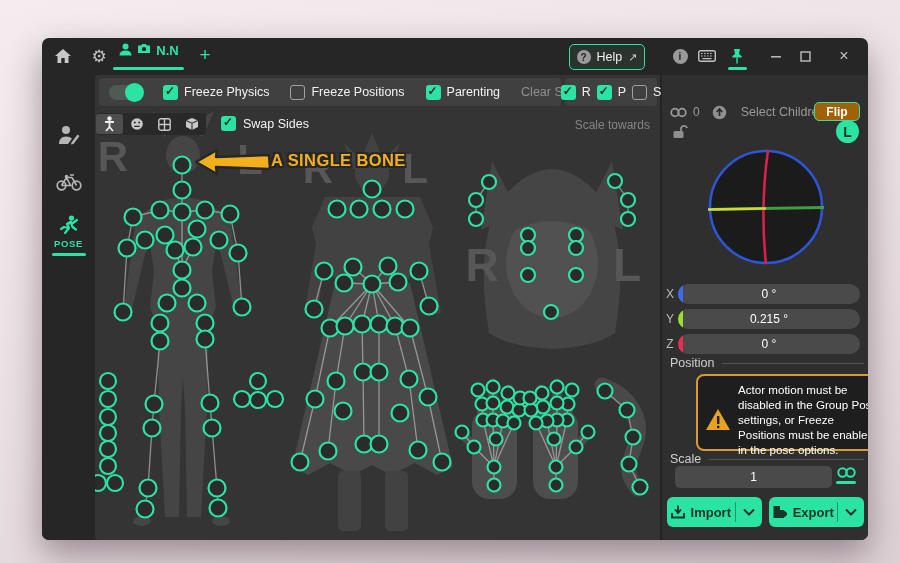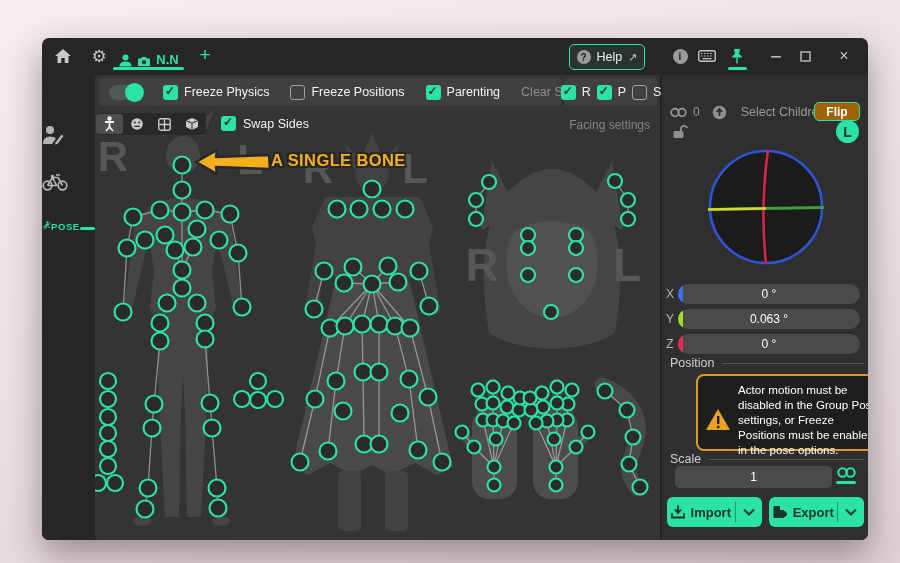--- a/index.html
+++ b/index.html
@@ -11,34 +11,34 @@
   }
   .window {
     position:absolute; left:42px; top:38px; width:826px; height:502px;
     background:#262626; border-radius:7px; box-shadow:0 14px 34px rgba(60,40,50,.45);
     overflow:hidden;
   }
   
   .titlebar { position:absolute; left:0; top:0; width:826px; height:37px; }
   .tb-icon { position:absolute; top:7px; width:22px; height:22px; display:flex; align-items:center; justify-content:center; color:#c2c2c2; }
   .home { left:10px; } .gear { left:46px; font-size:17px; }
-  .tab { position:absolute; left:71px; top:5px; width:72px; height:24px; display:flex; align-items:flex-end; gap:5px; justify-content:center; }
+  .tab { position:absolute; left:71px; top:5px; width:72px; height:24px; display:flex; align-items:flex-start; gap:5px; justify-content:center; }
   .tab-underline { position:absolute; left:71px; top:29px; width:71px; height:3px; background:var(--c-accent); border-radius:2px; }
   .tab-label { color:var(--c-accent); font-weight:bold; font-size:13px; }
   .tab-plus { position:absolute; left:152px; top:5px; width:22px; height:24px; color:var(--c-accent); font-size:19px; display:flex; align-items:center; justify-content:center; }
   .help-btn { position:absolute; left:527px; top:6px; width:76px; height:26px; border:1.5px solid var(--c-accent); border-radius:5px; background:#2b332f; display:flex; align-items:center; justify-content:center; gap:6px; font-size:12.5px; color:#f0f0f0; }
   .q-circle { width:14px; height:14px; border-radius:50%; background:#9a9a9a; color:#222; font-size:10px; font-weight:bold; display:flex; align-items:center; justify-content:center; }
   .ext { color:#cfcfcf; font-size:11px; }
   .info-i { left:627px; } .kbd-i { left:654px; } .pin-i { left:684px; }
   .pin-underline { position:absolute; left:686px; top:29px; width:19px; height:3px; background:var(--c-accent); border-radius:2px; }
   .min-i { left:723px; } .max-i { left:752px; } .close-i { left:791px; font-size:16px; }
   .circle-badge { width:15px; height:15px; border-radius:50%; background:#9a9a9a; color:#1e1e1e; font-weight:bold; font-size:10px; display:flex; align-items:center; justify-content:center; }
   
   .sidebar { position:absolute; left:0; top:37px; width:53px; height:465px; background:#262626; }
-  .side-item { position:absolute; left:0; width:53px; display:flex; flex-direction:row; align-items:center; color:#b5b5b5; }
+  .side-item { position:absolute; left:0; width:53px; display:flex; flex-direction:column; align-items:center; color:#b5b5b5; }
   .pose-label { color:var(--c-accent); font-size:9.5px; font-weight:bold; letter-spacing:.6px; margin-top:1px; }
   .pose-underline { width:34px; height:3px; background:var(--c-accent); border-radius:2px; margin-top:4px; }
   .undo-glyph { font-size:17px; color:#8e8e8e; }
   
   .canvas { position:absolute; left:53px; top:37px; width:565px; height:465px; background:#343434; border-radius:4px 0 0 4px; }
   #scene-svg { position:absolute; left:0; top:0; z-index:1; }
   .bg-letter { fill:#575757; font-weight:bold; font-family:"Liberation Sans",sans-serif; }
   .bone-line { fill:none; stroke:#c6c6c6; stroke-opacity:.62; stroke-width:1.3px; }
   .bone-dot { fill:#2b2b2b; stroke:var(--c-accent); stroke-width:2.2px; }
   .sil { fill:#454545; } .sil2 { fill:#424242; } .sil3 { fill:#4d4d4d; }
@@ -482,21 +482,21 @@
             <path d="M1 3.5 L7 6.2 13 3.5 M7 6.2 V13" stroke="#2e2e2e" stroke-width="1.1" fill="none"></path>
           </svg>
       </div>
     </div>
 
     <div class="swap-row">
       <span class="cb on"></span>
       <span class="cb-label">Swap Sides</span>
     </div>
 
-    <div class="facing">Facing settings</div>
+    <div class="facing">Scale towards</div>
     <div class="annotation">A SINGLE BONE</div>
   </div>
 
   <div class="panel">
 
     <div class="children-row">
       <svg width="17" height="11" viewBox="0 0 17 11">
           <circle cx="5" cy="5.5" r="3.8" fill="none" stroke="#9a9a9a" stroke-width="1.7"></circle>
           <circle cx="12" cy="5.5" r="3.8" fill="none" stroke="#9a9a9a" stroke-width="1.7"></circle>
         </svg>
@@ -530,21 +530,21 @@
       <span class="axis-label">X</span>
       <div class="axis-bar">
         <span class="axis-accent"></span>
         <span class="axis-val">0 °</span>
       </div>
     </div>
     <div class="axis-row axis-y" style="top:233px;">
       <span class="axis-label">Y</span>
       <div class="axis-bar">
         <span class="axis-accent"></span>
-        <span class="axis-val">0.063 °</span>
+        <span class="axis-val">0.215 °</span>
       </div>
     </div>
     <div class="axis-row axis-z" style="top:258px;">
       <span class="axis-label">Z</span>
       <div class="axis-bar">
         <span class="axis-accent"></span>
         <span class="axis-val">0 °</span>
       </div>
     </div>
 

